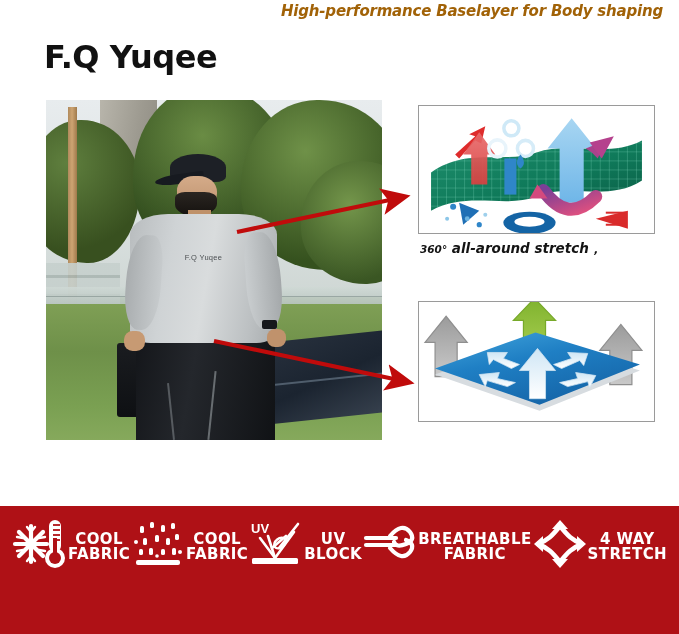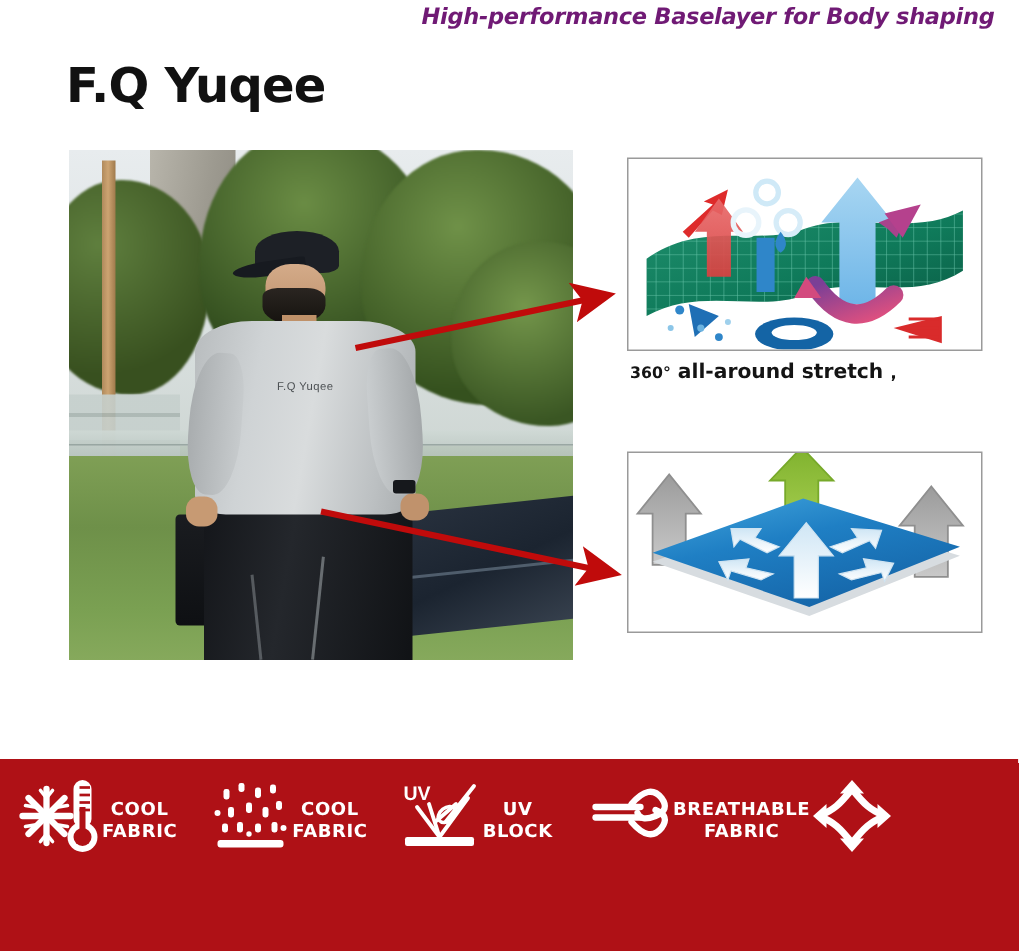--- a/index.html
+++ b/index.html
@@ -21,21 +21,21 @@
   
   .tagline {
     position: absolute;
     top: 2px;
     right: 16px;
     font-family: "DejaVu Sans", sans-serif;
     font-style: italic;
     font-weight: bold;
     font-size: 15px;
     letter-spacing: -0.2px;
-    color: #701a75;
+    color: #a16207;
     white-space: nowrap;
   }
   .brand {
     position: absolute;
     left: 44px;
     top: 38px;
     font-family: "DejaVu Sans", sans-serif;
     font-weight: bold;
     font-size: 32px;
     letter-spacing: -0.5px;
@@ -200,20 +200,21 @@
   #box-stretch { left: 418px; top: 105px; width: 237px; height: 129px; }
   #box-breathe { left: 418px; top: 301px; width: 237px; height: 121px; }
 
   
   .caption {
     position: absolute;
     left: 420px;
     top: 240px;
     width: 246px;
     font-family: "DejaVu Sans", sans-serif;
+    font-style: italic;
     font-weight: bold;
     font-size: 13.5px;
     line-height: 17px;
     color: #141414;
   }
   .caption .deg { font-size: 10.5px; }
   .caption .l2 { display: block; }
   .caption .l3 { display: block; padding-left: 5px; }
 
   
@@ -241,21 +242,21 @@
     height: 56px;
     display: flex;
     align-items: center;
     justify-content: center;
   }
   .feature-label {
     margin-top: 6px;
     color: #ffffff;
     font-family: "DejaVu Sans", sans-serif;
     font-weight: bold;
-    font-size: 12px;
+    font-size: 15px;
     line-height: 15px;
     letter-spacing: 0.4px;
     text-align: center;
     text-transform: uppercase;
     white-space: pre-line;
   }
 </style>
 </head>
 <body>
 
@@ -541,16 +542,18 @@
         <svg width="56" height="52" viewBox="0 0 56 52">
           <path d="M28 8 C36 18 40 22 50 26 C40 30 36 34 28 44 C20 34 16 30 6 26 C16 22 20 18 28 8 Z" fill="none" stroke="#ffffff" stroke-width="4.6" stroke-linejoin="round"></path>
           <g fill="#ffffff">
             <path d="M28 2 L36 11 L20 11 Z"></path>
             <path d="M28 50 L20 41 L36 41 Z"></path>
             <path d="M2 26 L11 18 L11 34 Z"></path>
             <path d="M54 26 L45 34 L45 18 Z"></path>
           </g>
         </svg>
       </div>
+      <div class="feature-label">4 WAY
+STRETCH</div>
     </div>
 
   </div>
 </div>
 
 </body></html>

